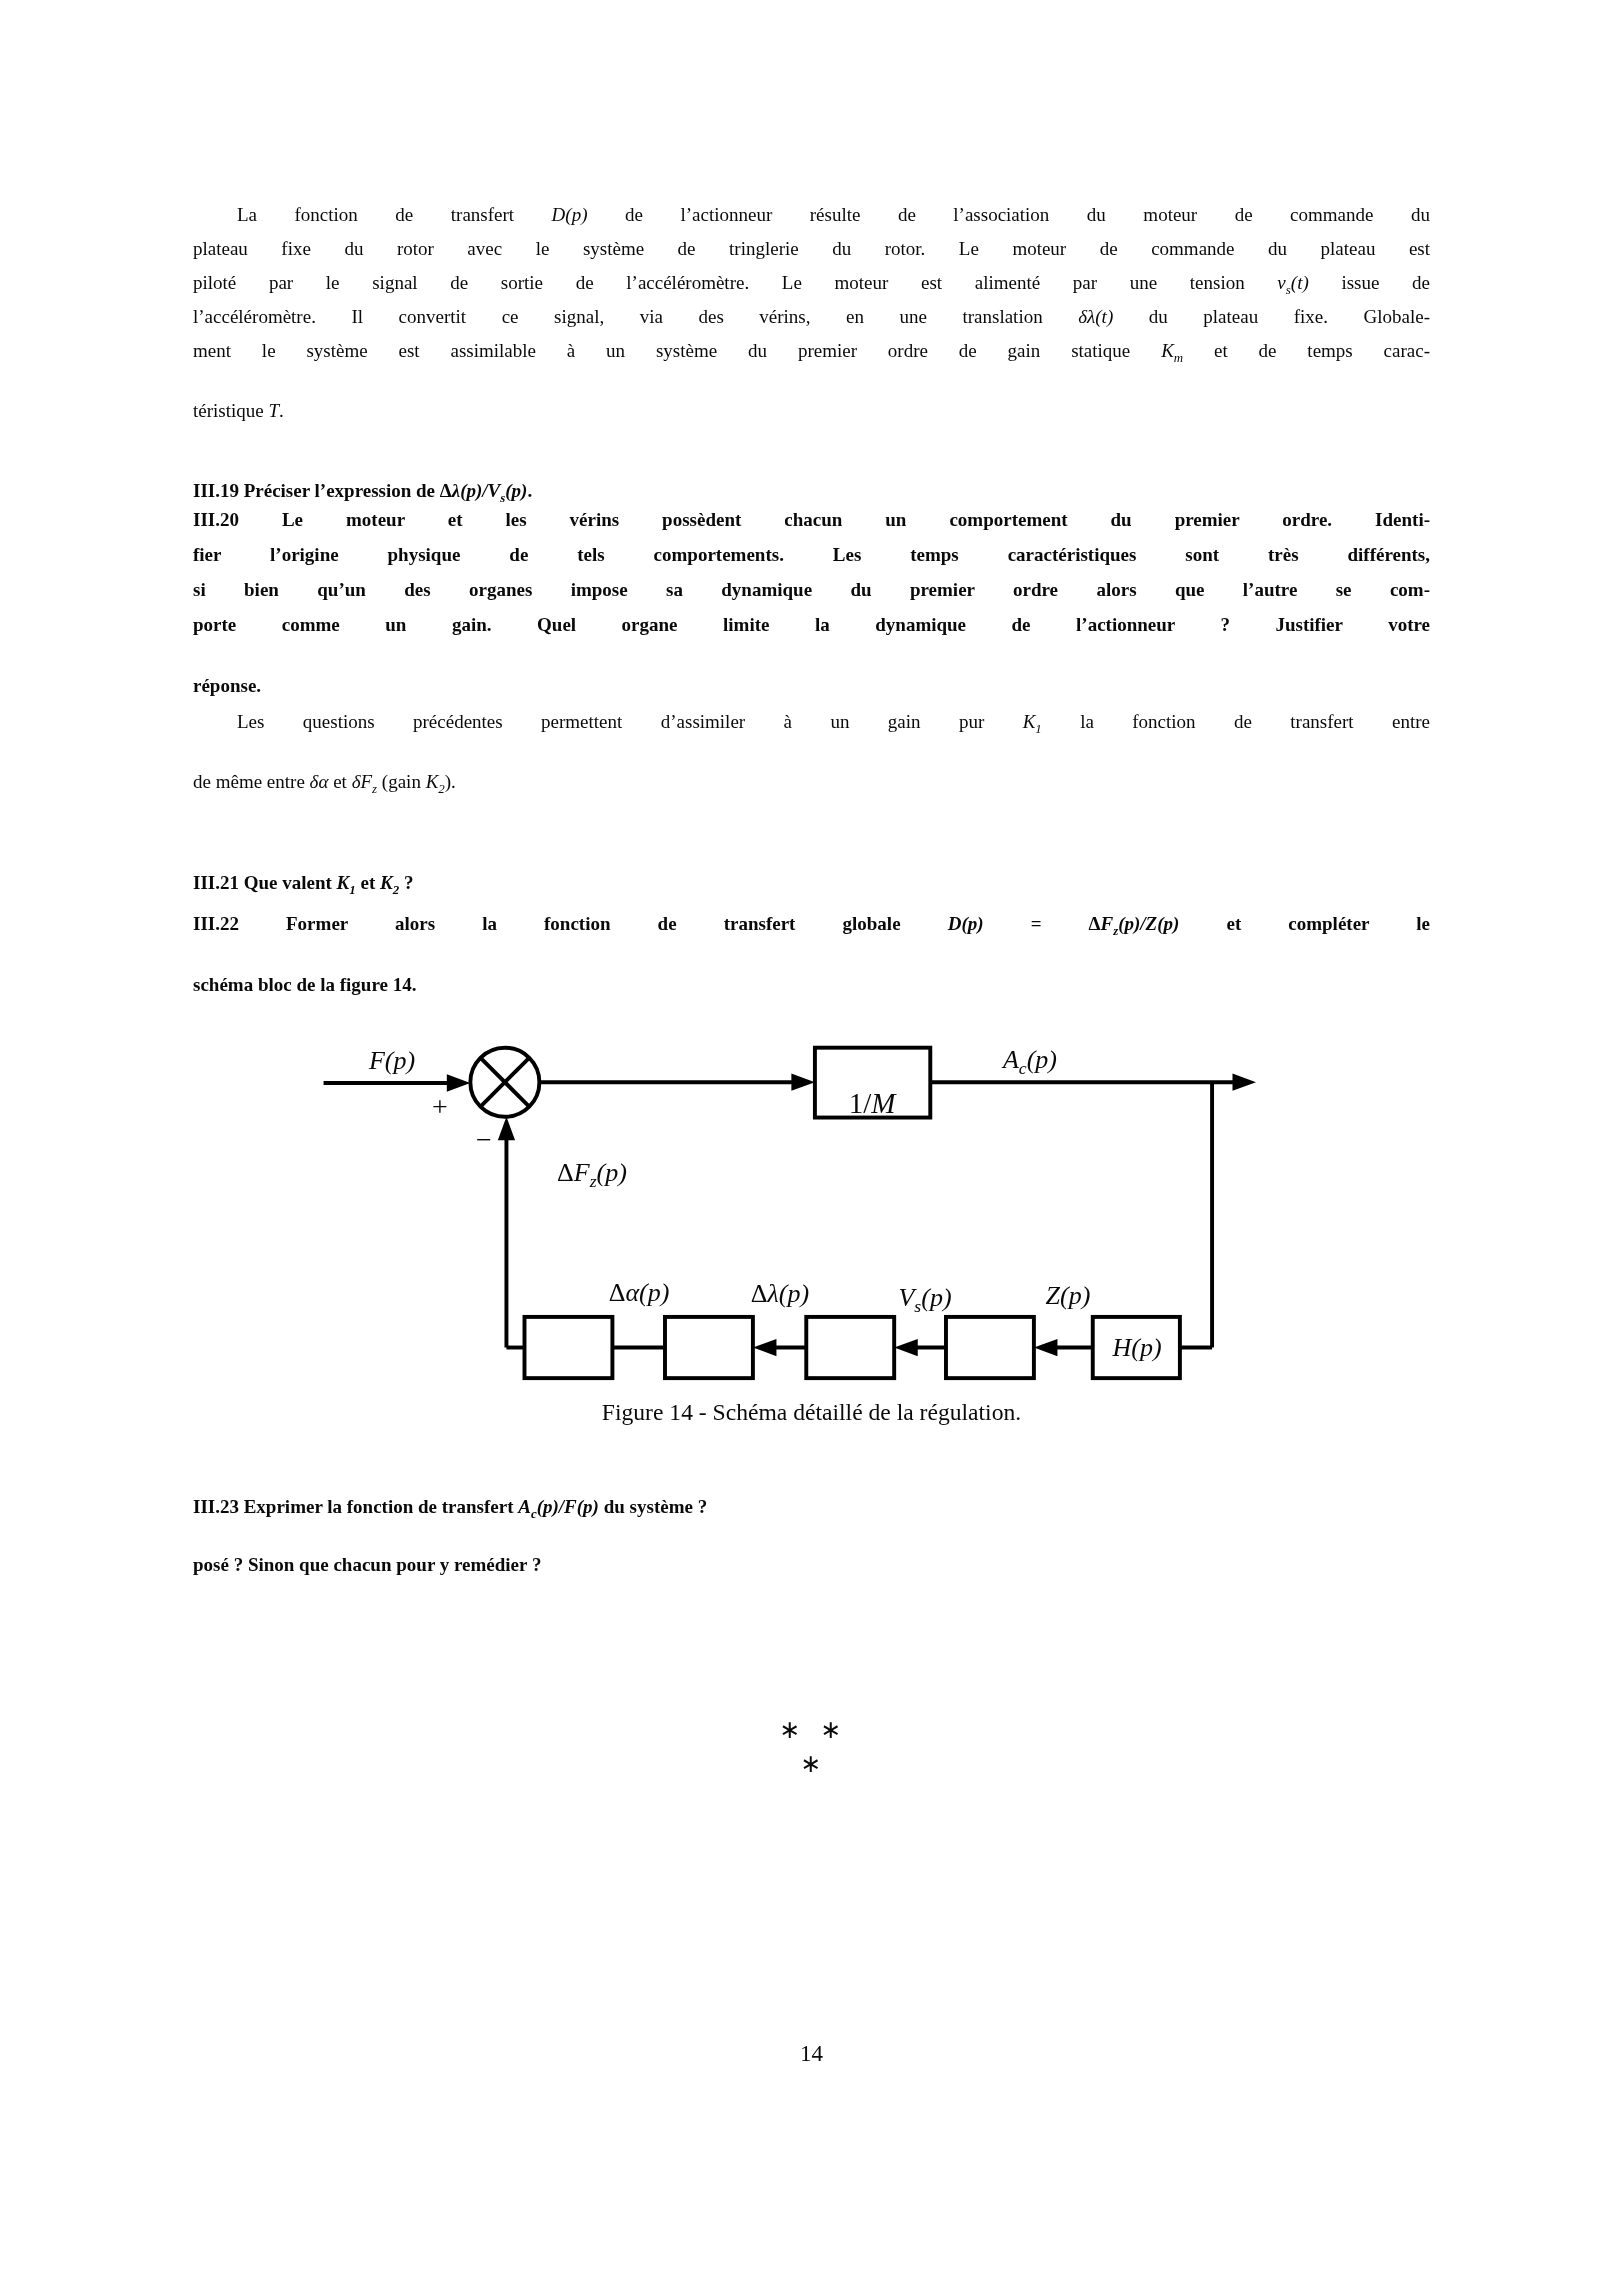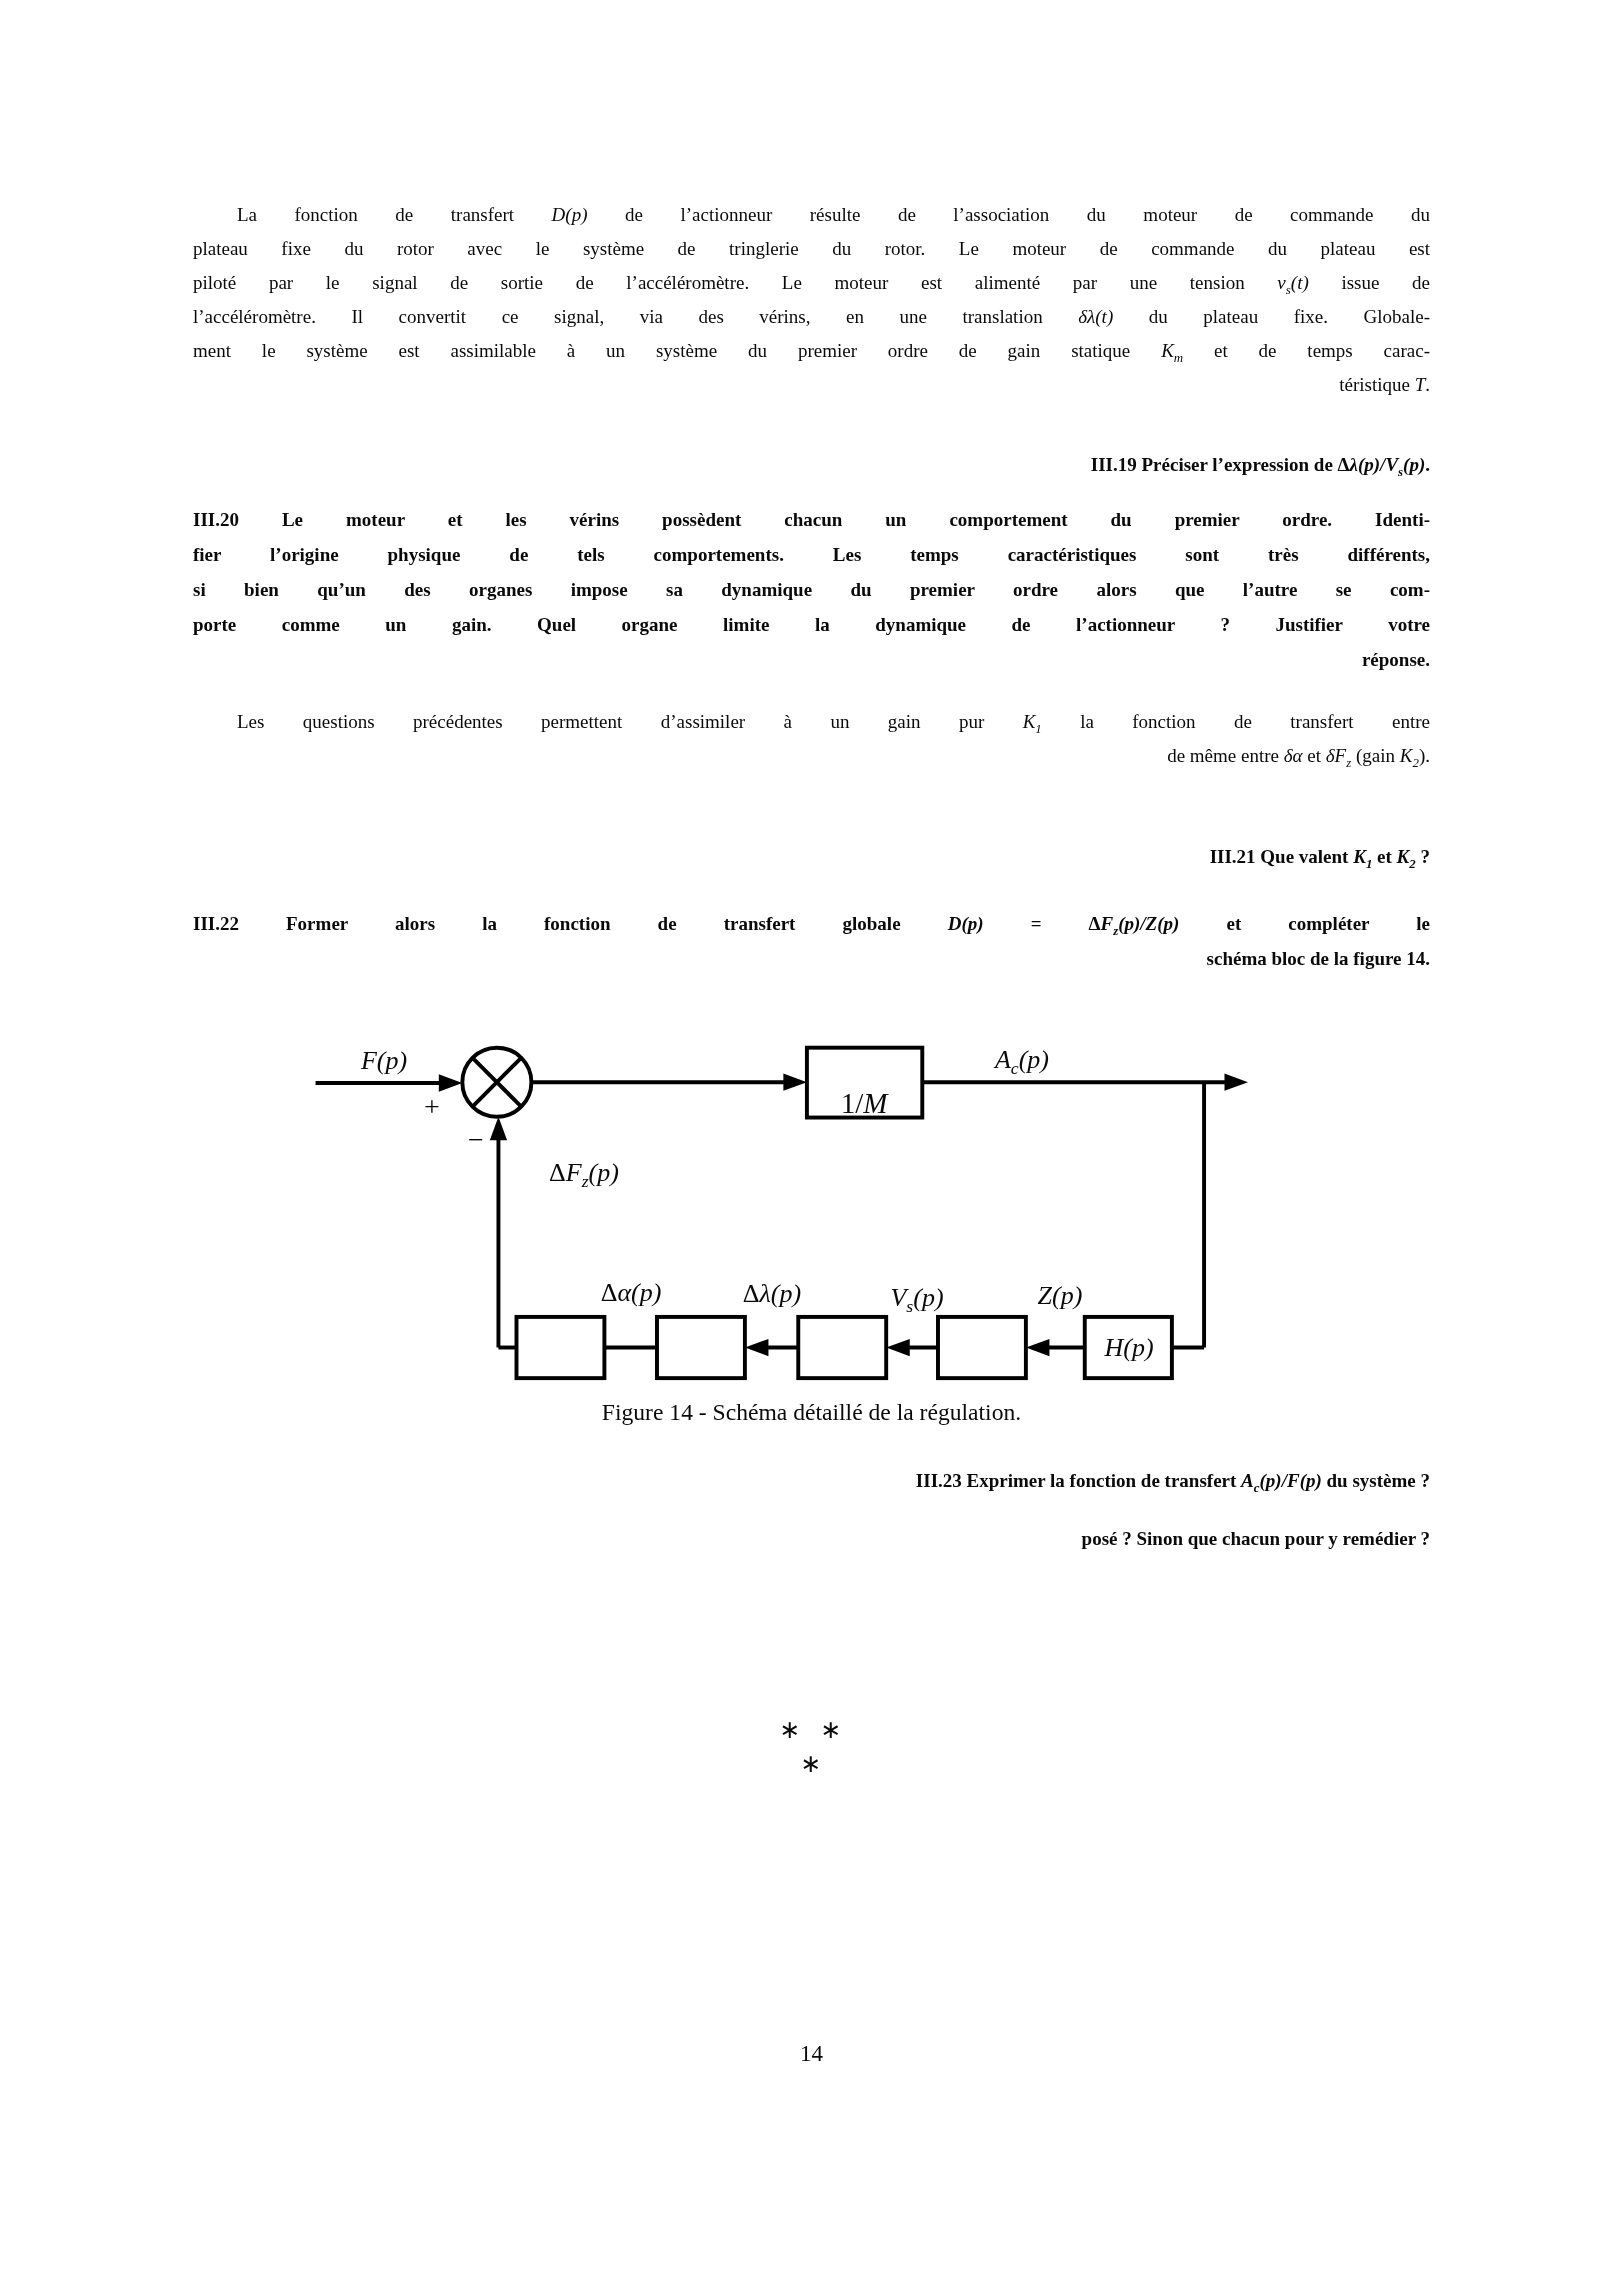--- a/index.html
+++ b/index.html
@@ -5,29 +5,29 @@
   html,body { margin:0; padding:0; }
   body {
     width:1622px; height:2295px;
     background:#ffffff; color:#0a0a0a;
     font-family:"Liberation Serif","DejaVu Serif",serif;
     position:relative; overflow:hidden;
   }
   .par { position:absolute; left:193px; width:1237px; font-size:19px; }
   .ln { line-height:34px; text-align:justify; }
   .ln.j { text-align-last:justify; }
-  .ln.last { text-align:right; }
+  .ln.last { text-align:left;margin-top:26px; }
   .indent { text-indent:44px; }
   .bold { font-weight:bold; }
   .bold .ln { line-height:35px; }
   .bold i, .par i { font-style:italic; }
   .bold i { font-weight:bold; }
   sub { font-size:68%; line-height:0; }
 
-  .figure { position:absolute; left:284px; top:1021px; width:1005px; height:416px; }
+  .figure { position:absolute; left:292px; top:1021px; width:1005px; height:416px; }
   .figure svg { position:absolute; left:0; top:0; }
   .flabel {
     position:absolute; transform:translate(-50%,-50%);
     font-size:26px; white-space:nowrap; font-style:normal;
   }
   .flabel i { font-style:italic; }
   .fsign { position:absolute; transform:translate(-50%,-50%); font-size:28px; }
   .gain-label { font-size:29px;margin-top:20px; }
   .caption { position:absolute; left:193px; width:1237px; top:1399px;
              text-align:center; font-size:23.6px; }

